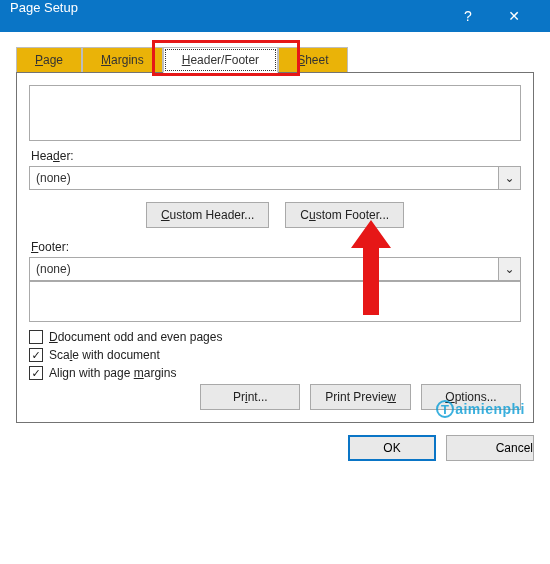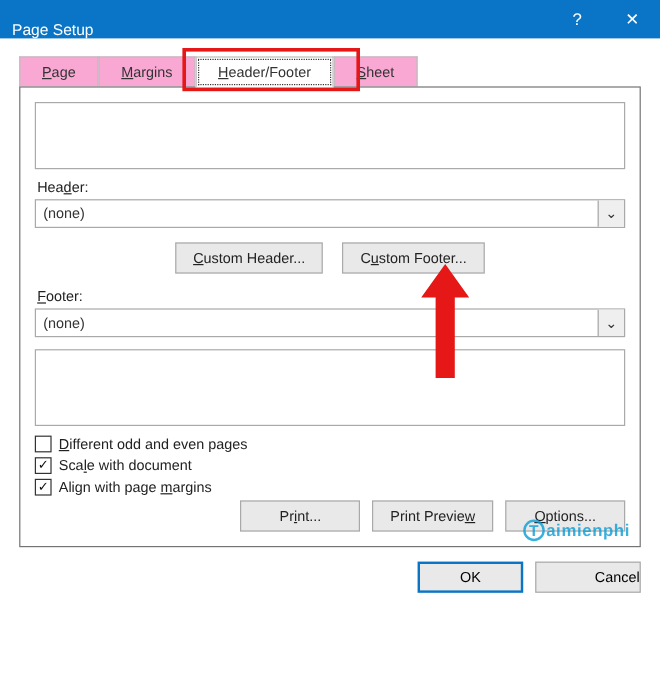--- a/index.html
+++ b/index.html
@@ -10,42 +10,42 @@
     background: #fff;
     width: 550px;
     height: 564px;
     overflow: hidden;
   }
   .titlebar {
     height: 32px;
     background: #0a75c6;
     color: #fff;
     display: flex;
-    align-items: flex-end;
-    padding: 0 0 0 10px;
+    align-items: flex-start;
+    padding: 0 13px 0 10px;
   }
   .titlebar .title { flex: 1; font-size: 13px; }
   .titlebar .btn {
     width: 46px; height: 32px;
     display: flex; align-items: center; justify-content: center;
     font-size: 14px;
   }
   .content {
     padding: 8px 16px 12px 16px;
   }
   .tabs {
     display: flex;
     position: relative;
     margin-top: 6px;
   }
   .tab {
     padding: 5px 18px;
     border: 1px solid #bdbdbd;
     border-bottom: none;
-    background: #f9a8d4;
+    background: #eab308;
     margin-right: 0;
     color: #333;
     position: relative;
     top: 1px;
   }
   .tab.active {
     background: #fff;
     border-bottom: 1px solid #fff;
     z-index: 2;
     outline: 1px dotted #333;
@@ -228,28 +228,28 @@
     <div class="field-label">
       <span></span><span class="underline">F</span><span>ooter:</span>
     </div>
     <div class="combo">
       <span>(none)</span>
       <div class="dd">
           <span>⌄</span>
         </div>
     </div>
 
-    <div class="preview-box" style="margin-top:10px;height:64px;">
+    <div class="preview-box" style="height:41px;">
       <span class="watermark"><span class="circle-t">T</span><span>aimienphi</span></span>
     </div>
 
     <div class="checks">
       <div class="check-row">
         <div class="cb"></div>
-        <span><span></span><span class="underline">D</span><span>ifferent odd and even pages</span></span>
+        <span><span></span><span class="underline">D</span><span>document odd and even pages</span></span>
       </div>
       <div class="check-row">
         <div class="cb">✓</div>
         <span><span>Sca</span><span class="underline">l</span><span>e with document</span></span>
       </div>
       <div class="check-row">
         <div class="cb">✓</div>
         <span><span>Align with page </span><span class="underline">m</span><span>argins</span></span>
       </div>
     </div>

